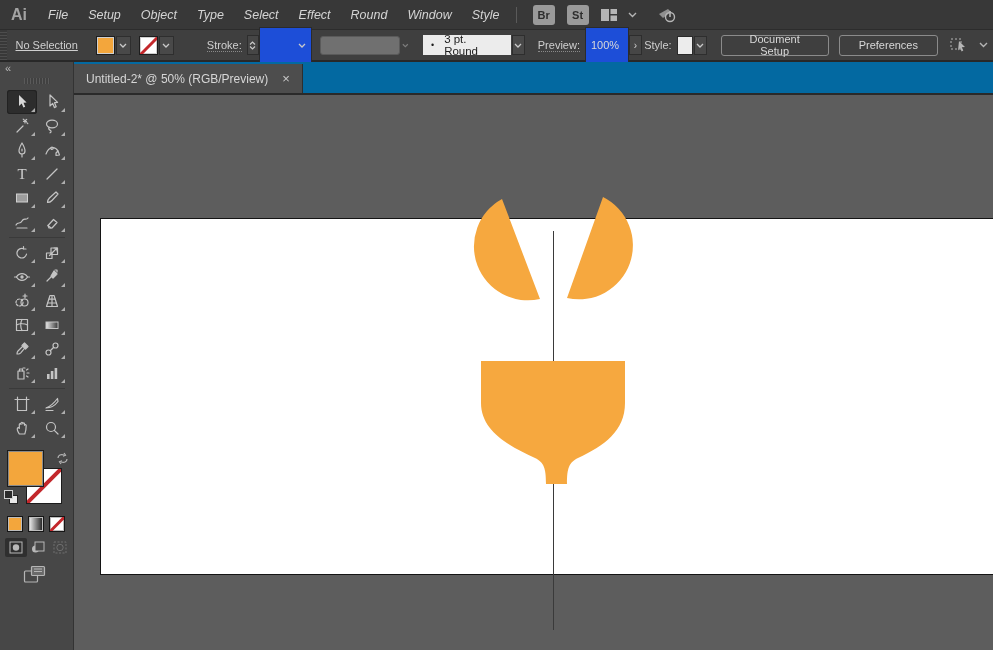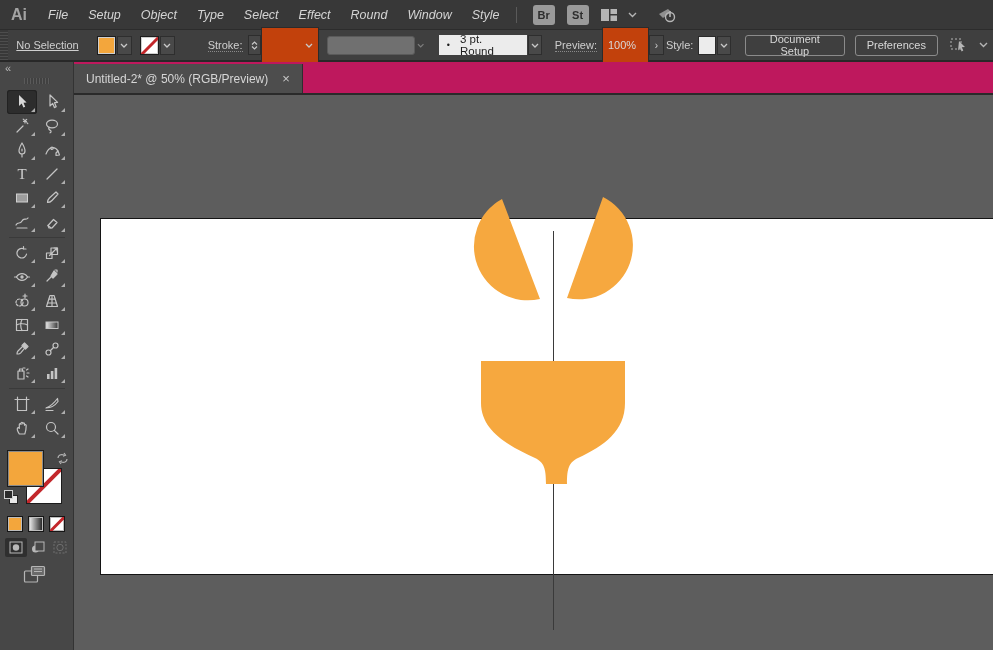--- a/index.html
+++ b/index.html
@@ -26,34 +26,34 @@
   .no-selection { margin:0 14px 0 8px;text-decoration:underline; }
   .swatch-combo { display:flex; align-items:center; margin:0 4px; }
   .swatch { width:19px; height:19px; border:1px solid #1d1d1d; box-shadow:inset 0 0 0 1px #cfcfcf; }
   .swatch.none-sw { background:#fff; position:relative; overflow:hidden; }
   .swatch.none-sw::after { content:""; position:absolute; left:-4px; right:-4px; top:50%;
     height:3px; background:#c3272b; transform:rotate(-45deg); }
   .chev-box { width:15px; height:19px; background:#494949; border:1px solid #2e2e2e;
     display:flex; align-items:center; justify-content:center; margin-left:1px; }
   .stepper { width:14px; height:20px; background:#464646; border:1px solid #2d2d2d;
     display:flex; flex-direction:column; align-items:center; justify-content:center; gap:1px; }
-  .field { height:37px; background:#c2410c; border:1px solid #2b2b2b; color:#d8d8d8;
+  .field { height:37px; background:#1d4ed8; border:1px solid #2b2b2b; color:#d8d8d8;
     display:flex; align-items:center; padding:0 5px; }
   .w-combo { width:62px; justify-content:space-between; }
   .brush-preview { width:96px; height:19px; background:#707070; border:1px solid #5a5a5a;
     border-radius:3px; margin:0 2px 0 8px; }
   .combo-white { height:20px; background:#ececec; color:#1d1d1d; display:flex;
     align-items:center; padding:0 8px; font-size:11.5px; min-width:88px; }
   .dot { font-size:9px; margin-right:10px; }
   .opacity-field { width:50px; }
   .arrow-box { width:16px; height:20px; background:#464646; border:1px solid #2d2d2d;
     color:#cfcfcf; display:flex; align-items:center; justify-content:center; font-size:10px; }
   .style-sw { width:19px; height:19px; background:#ececec; border:1px solid #2a2a2a; }
   .cb-btn { height:21px; border:1px solid #8b8b8b; border-radius:3px; background:transparent;
-    color:#d8d8d8; font-size:11px; padding:0 11px; margin:0 5px; display:flex; align-items:center;
+    color:#d8d8d8; font-size:11px; padding:0 19px; margin:0 5px; display:flex; align-items:center;
     font-family:"Liberation Sans", sans-serif; }
 
   
   .workarea { position:absolute; left:0; top:62px; right:0; bottom:0; display:flex; }
 
   
   .toolbar { width:74px; background:#474747; border-right:1px solid #333; display:flex;
     flex-direction:column; flex:none; }
   .tb-head { height:14px; color:#b9b9b9; font-size:11px; padding-left:5px; line-height:13px; }
   .tb-grip { width:26px; height:6px; margin:2px auto 6px;
@@ -87,21 +87,21 @@
   .mini-none::after { content:""; position:absolute; left:-4px; right:-4px; top:50%; margin-top:-1px;
     height:3px; background:#c3272b; transform:rotate(-45deg); }
   .draw-modes { display:flex; padding-left:5px; margin-top:6px; }
   .dmode { width:22px; height:19px; display:flex; align-items:center; justify-content:center; }
   .dmode.active { background:#2f2f2f; border-radius:2px; }
   .dmode.disabled { opacity:.35; }
   .screen-mode { margin:8px 0 0 23px; }
 
   
   .canvas-col { flex:1; display:flex; flex-direction:column; min-width:0; }
-  .tabbar { height:33px; background:#be185d; display:flex; align-items:flex-end;
+  .tabbar { height:33px; background:#0369a1; display:flex; align-items:flex-end;
     border-bottom:2px solid #2a2a2a; }
   .doc-tab { height:29px; background:#4d4d4d; color:#d6d6d6; font-size:12px; display:flex;
     align-items:center; padding:0 12px; gap:14px; border-right:1px solid #2e2e2e; }
   .tab-close { color:#c9c9c9; font-size:13px; line-height:1; }
   .viewport { position:relative; flex:1; background:#5d5d5d; overflow:hidden; }
   .artboard { position:absolute; left:26px; top:123px; width:893px; height:357px; background:#fff;
     border-top:1px solid #141414; border-left:1px solid #141414; border-bottom:1px solid #141414; }
   .shape-svg { position:absolute; left:0; top:0; }
 </style>
 </head>

